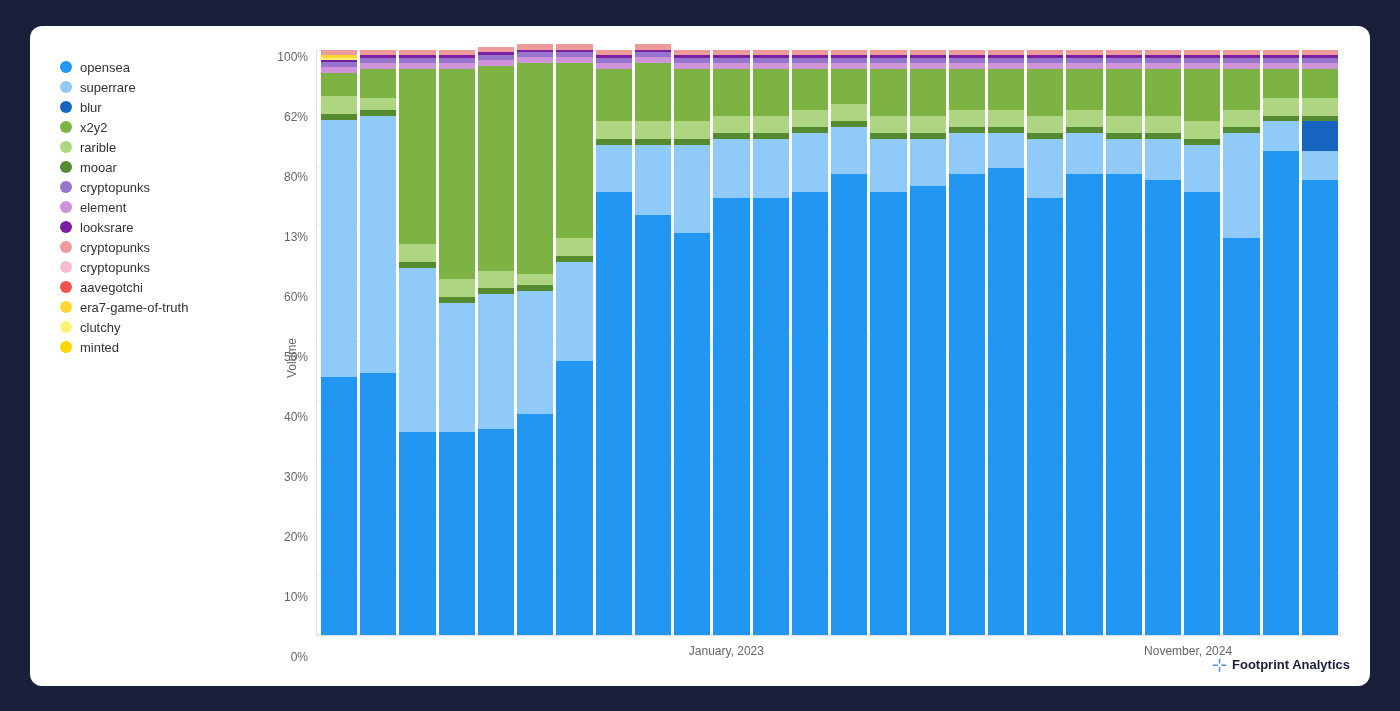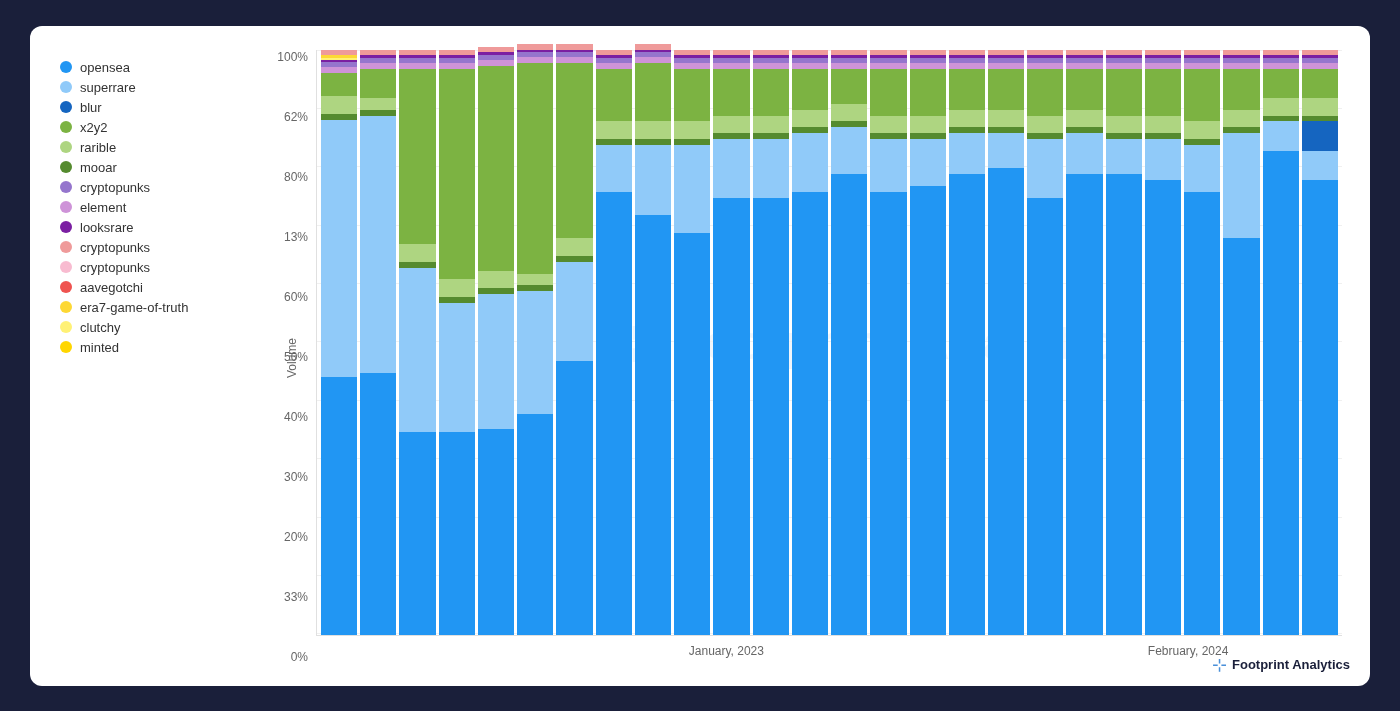--- a/index.html
+++ b/index.html
@@ -260,21 +260,21 @@
         <div class="y-axis">
         <div class="y-label">100%</div>
             <div class="y-label">62%</div>
             <div class="y-label">80%</div>
             <div class="y-label">13%</div>
             <div class="y-label">60%</div>
             <div class="y-label">50%</div>
             <div class="y-label">40%</div>
             <div class="y-label">30%</div>
             <div class="y-label">20%</div>
-            <div class="y-label">33%</div>
+            <div class="y-label">10%</div>
             <div class="y-label">0%</div>
           </div>
 
         <div class="bars-area">
           <div class="bars-grid">
             <div class="watermark">⊹ Footprint Analytics</div>
             <div class="grid-lines">
             <div class="grid-line"></div>
                 <div class="grid-line"></div>
                 <div class="grid-line"></div>
@@ -627,21 +627,21 @@
                     <div class="bar-segment" style="background-color: rgb(21, 101, 192); height: 5%;"></div>
                     <div class="bar-segment" style="background-color: rgb(144, 202, 249); height: 5%;"></div>
                     <div class="bar-segment" style="background-color: rgb(33, 150, 243); height: 77.7%;"></div>
                   </div>
                 </div>
               </div>
           </div>
           <div class="x-axis">
             <div class="x-labels">
             <span class="x-label" style="left: 40%;">January, 2023</span>
-                <span class="x-label" style="left: 85%;">February, 2024</span>
+                <span class="x-label" style="left: 85%;">November, 2024</span>
               </div>
           </div>
         </div>
       </div>
     </div>
   </div>
 
   <div class="footer">
     <div class="footer-logo">
       <span class="snowflake-icon">⊹</span>

